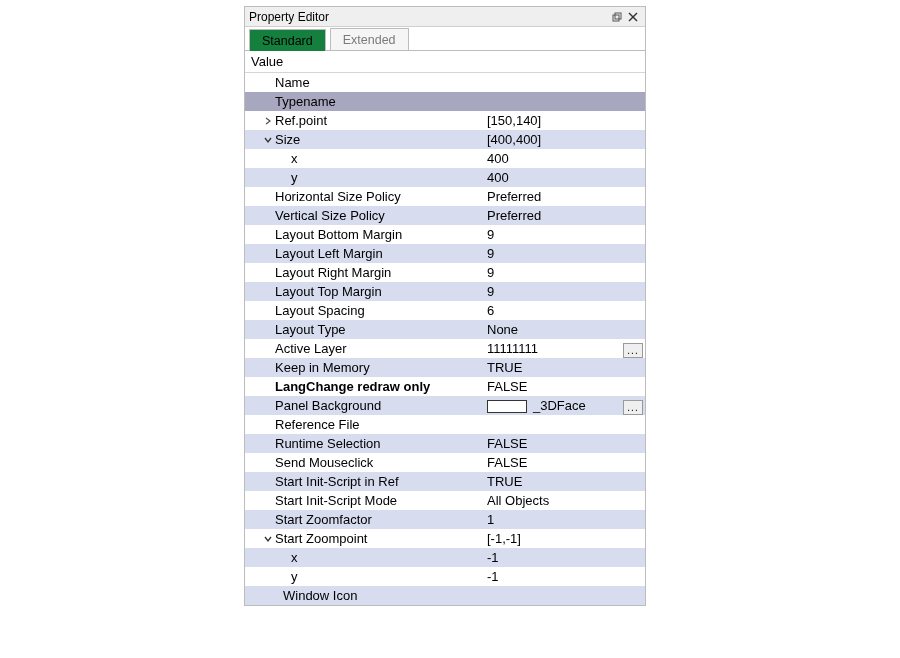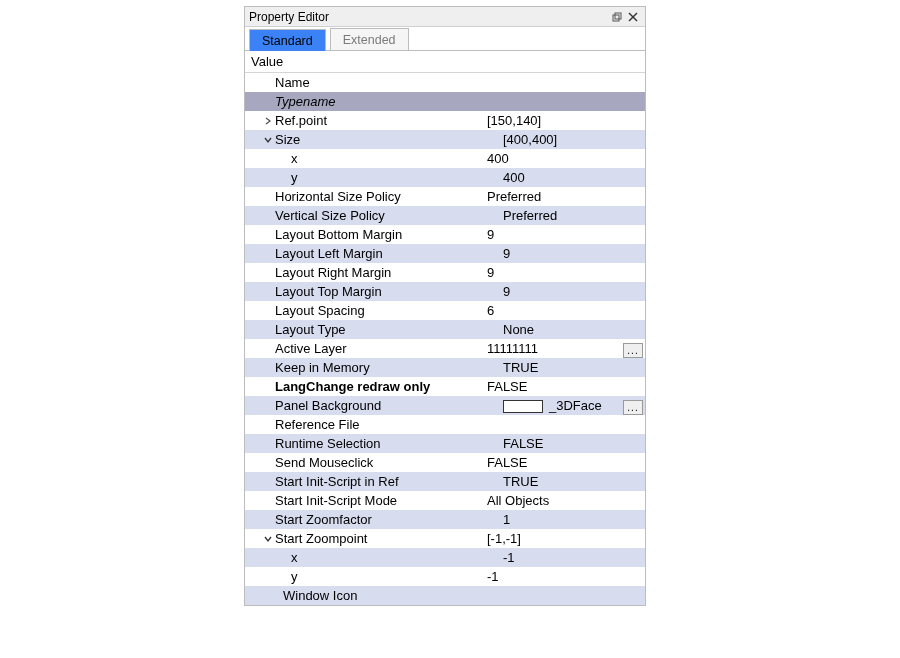--- a/index.html
+++ b/index.html
@@ -53,21 +53,21 @@
     padding: 0 12px;
     display: flex;
     align-items: center;
     font-size: 12.5px;
     border: 1px solid #bcbcbc;
     border-bottom: none;
     background: #f5f5f5;
     color: #7a7a7a;
   }
   .tab.active {
-    background: #3b82f6;
+    background: #15803d;
     color: #000;
     position: relative;
     top: 1px;
   }
   .headers {
     display: flex;
     height: 22px;
     border-bottom: 1px solid #d5d5d5;
     align-items: center;
     font-size: 13px;
@@ -88,23 +88,23 @@
     white-space: nowrap;
     overflow: hidden;
   }
   .row .vcell {
     flex: 1;
     padding-left: 10px;
     display: flex;
     align-items: flex-end;
     position: relative;
   }
-  .row.stripe-odd  { background: #d7dcef; gap: 16px; }
+  .row.stripe-odd  { background: #d7dcef; }
   .row.stripe-even { background: #ffffff; }
-  .row.selected { background: #a7a8c0; font-style: italic; }
+  .row.selected { background: #a7a8c0; }
   .tw {
     width: 14px;
     display: inline-flex;
     align-items: center;
     justify-content: center;
     font-size: 10px;
     color: #444;
     flex: 0 0 14px;
   }
   .lbl { }

